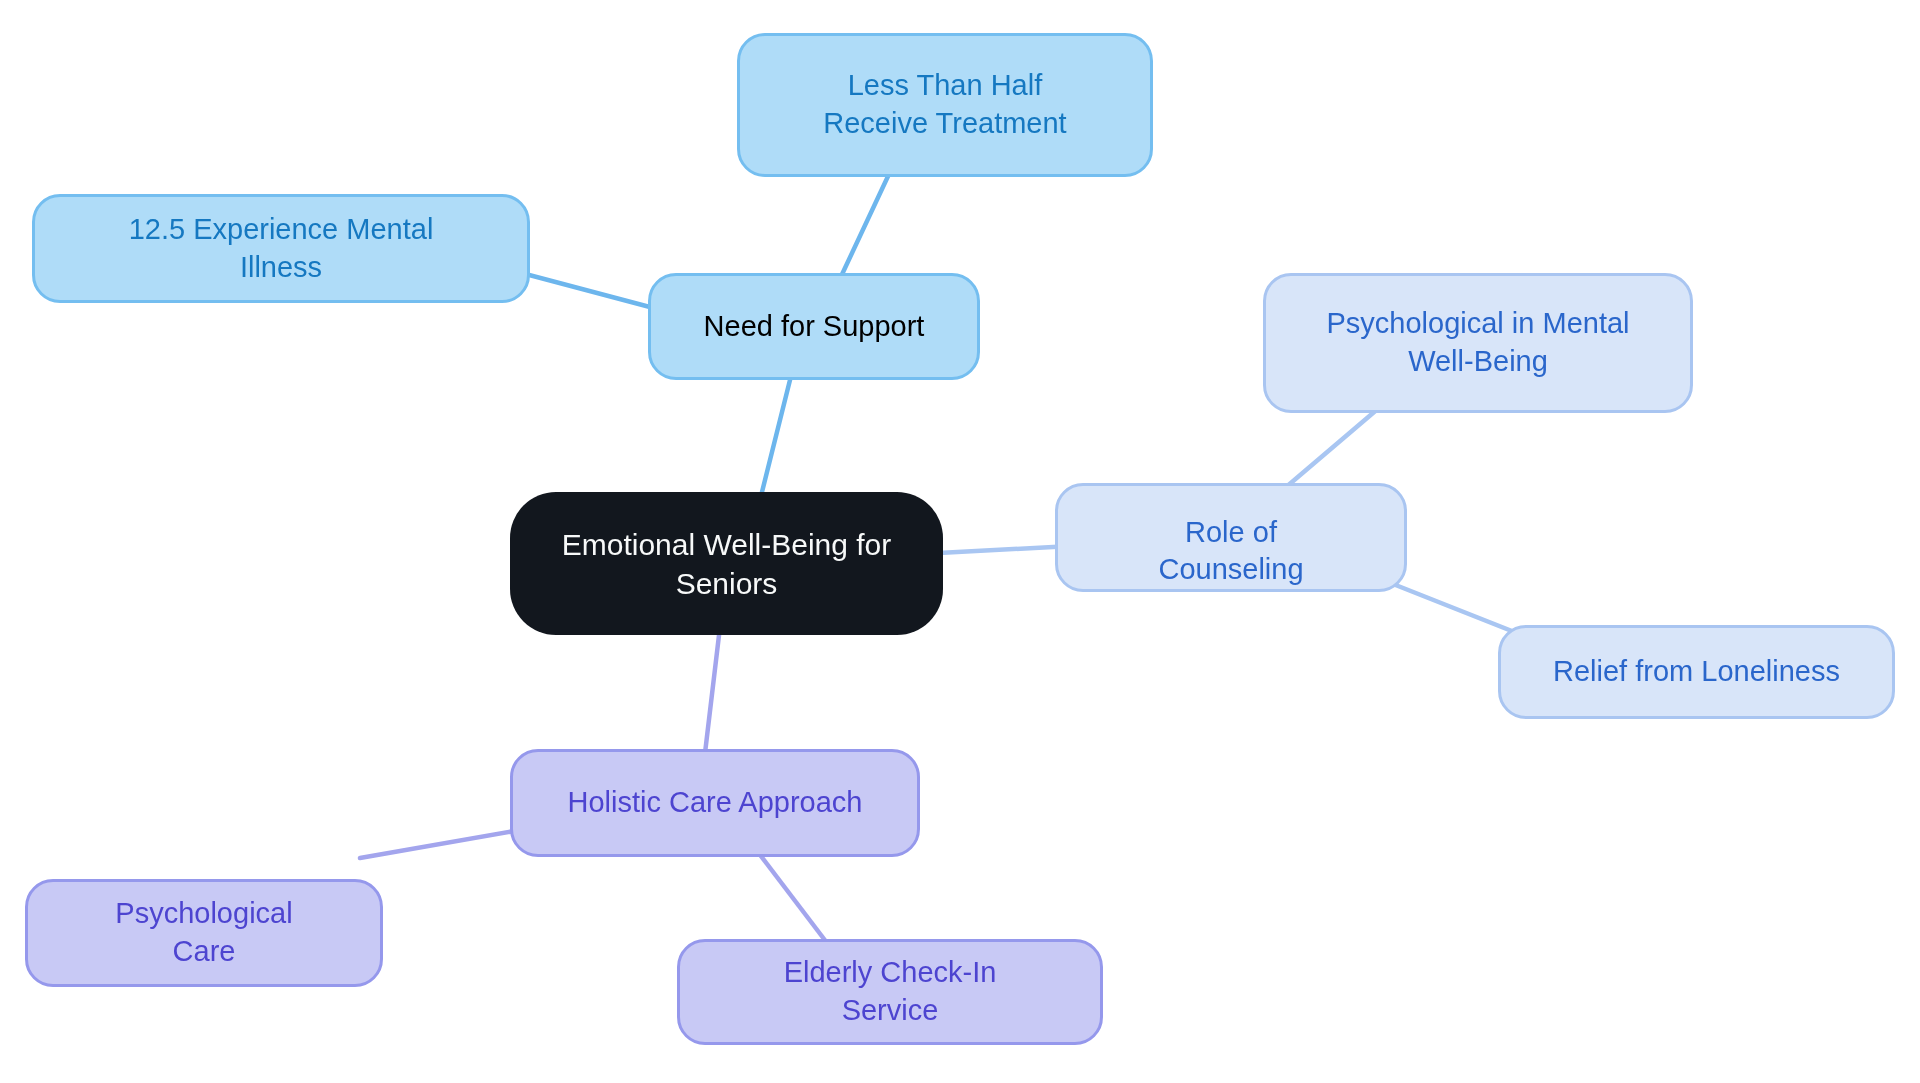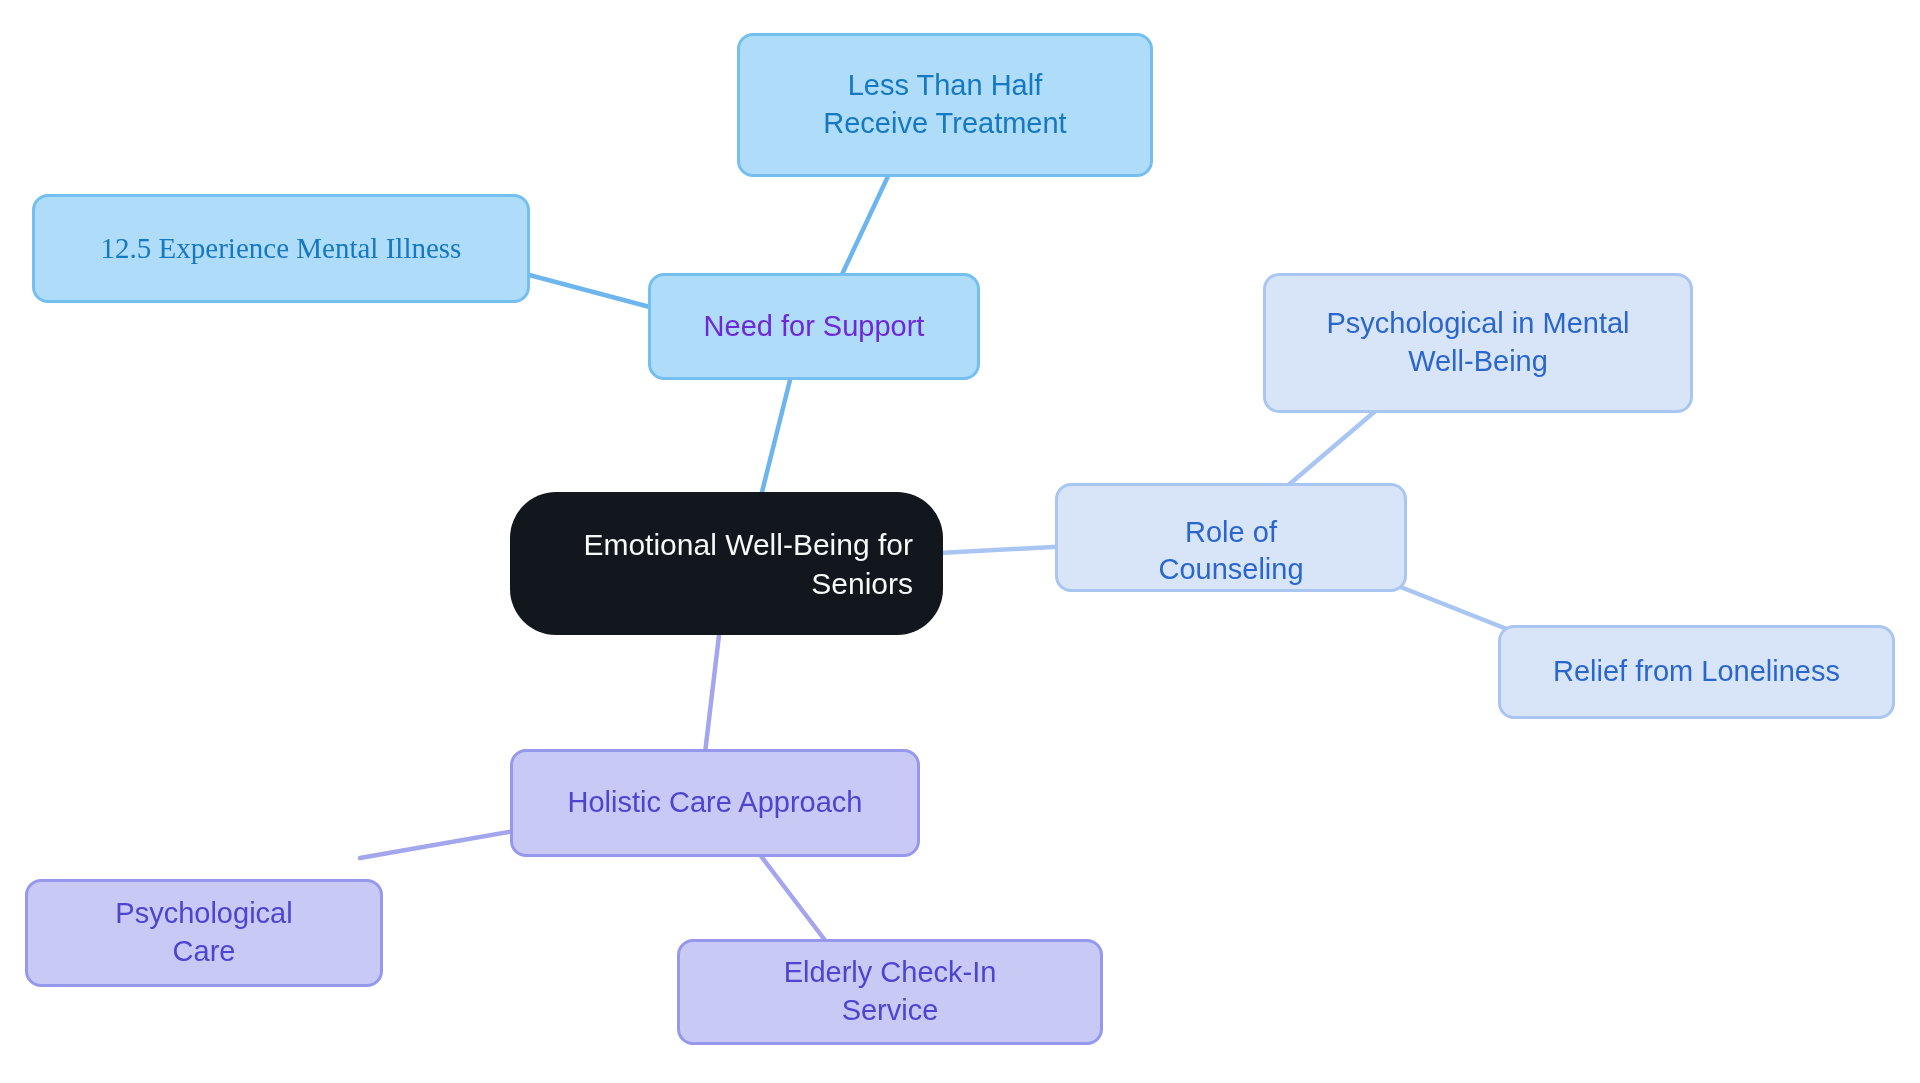--- a/index.html
+++ b/index.html
@@ -27,33 +27,32 @@
     stroke-linecap: round;
   }
   .node {
     position: absolute;
     z-index: 2;
     display: flex;
     align-items: center;
     justify-content: center;
     text-align: center;
     box-sizing: border-box;
-    border-radius: 16px;
+    border-radius: 28px;
     border: 3px solid transparent;
     font-size: 29px;
     line-height: 1.3;
     padding: 0 52px;
     cursor: default;
   }
   .node.root {
     border: none;
     border-radius: 46px;
     font-size: 30px;
     padding: 0 30px;
-    text-align: right;
   }
   
   #node-root        { left: 510px;  top: 492px; width: 433px; height: 143px; }
   #node-nfs         { left: 648px;  top: 273px; width: 332px; height: 107px; }
   #node-lth         { left: 737px;  top: 33px;  width: 416px; height: 144px; }
   #node-emi         { left: 32px;   top: 194px; width: 498px; height: 109px; }
   #node-roc         { left: 1055px; top: 483px; width: 352px; height: 109px; }
   #node-imp         { left: 1263px; top: 273px; width: 430px; height: 140px; }
   #node-rel         { left: 1498px; top: 625px; width: 397px; height: 94px; }
   #node-hca         { left: 510px;  top: 749px; width: 410px; height: 108px; }
@@ -74,29 +73,29 @@
     <line class="edge" x1="1345" y1="565" x2="1560" y2="650" stroke="#A9C6F2"></line>
     <line class="edge" x1="722" y1="610" x2="703" y2="770" stroke="#A3A5ED"></line>
     <line class="edge" x1="520" y1="830" x2="360" y2="858" stroke="#A3A5ED"></line>
     <line class="edge" x1="745" y1="835" x2="840" y2="960" stroke="#A3A5ED"></line>
   </svg>
 
   <div class="node root" id="node-root" style="background-color: rgb(18, 23, 30); color: rgb(247, 249, 249);">
     <span>Emotional Well-Being for Seniors</span>
   </div>
 
-  <div class="node" id="node-nfs" style="background-color: rgb(175, 220, 248); border-color: rgb(116, 190, 240); color: #6d28d9;">
+  <div class="node" id="node-nfs" style="background-color: rgb(175, 220, 248); border-color: rgb(116, 190, 240); color: #000000;">
     <span>Need for Support</span>
   </div>
 
   <div class="node" id="node-lth" style="background-color: rgb(175, 220, 248); border-color: rgb(116, 190, 240); color: rgb(21, 120, 193);">
     <span>Less Than Half Receive Treatment</span>
   </div>
 
-  <div class="node" id="node-emi" style="background-color: rgb(175, 220, 248); border-color: rgb(116, 190, 240); color: rgb(21, 120, 193); font-family: Liberation Serif, serif;">
+  <div class="node" id="node-emi" style="background-color: rgb(175, 220, 248); border-color: rgb(116, 190, 240); color: rgb(21, 120, 193);">
     <span>12.5 Experience Mental Illness</span>
   </div>
 
   <div class="node" id="node-roc" style="background-color: rgb(216, 229, 249); border-color: rgb(169, 197, 241); color: rgb(42, 102, 203); align-items: flex-end;">
     <span>Role of Counseling</span>
   </div>
 
   <div class="node" id="node-imp" style="background-color: rgb(216, 229, 249); border-color: rgb(169, 197, 241); color: rgb(42, 102, 203);">
     <span>Psychological in Mental Well-Being</span>
   </div>

